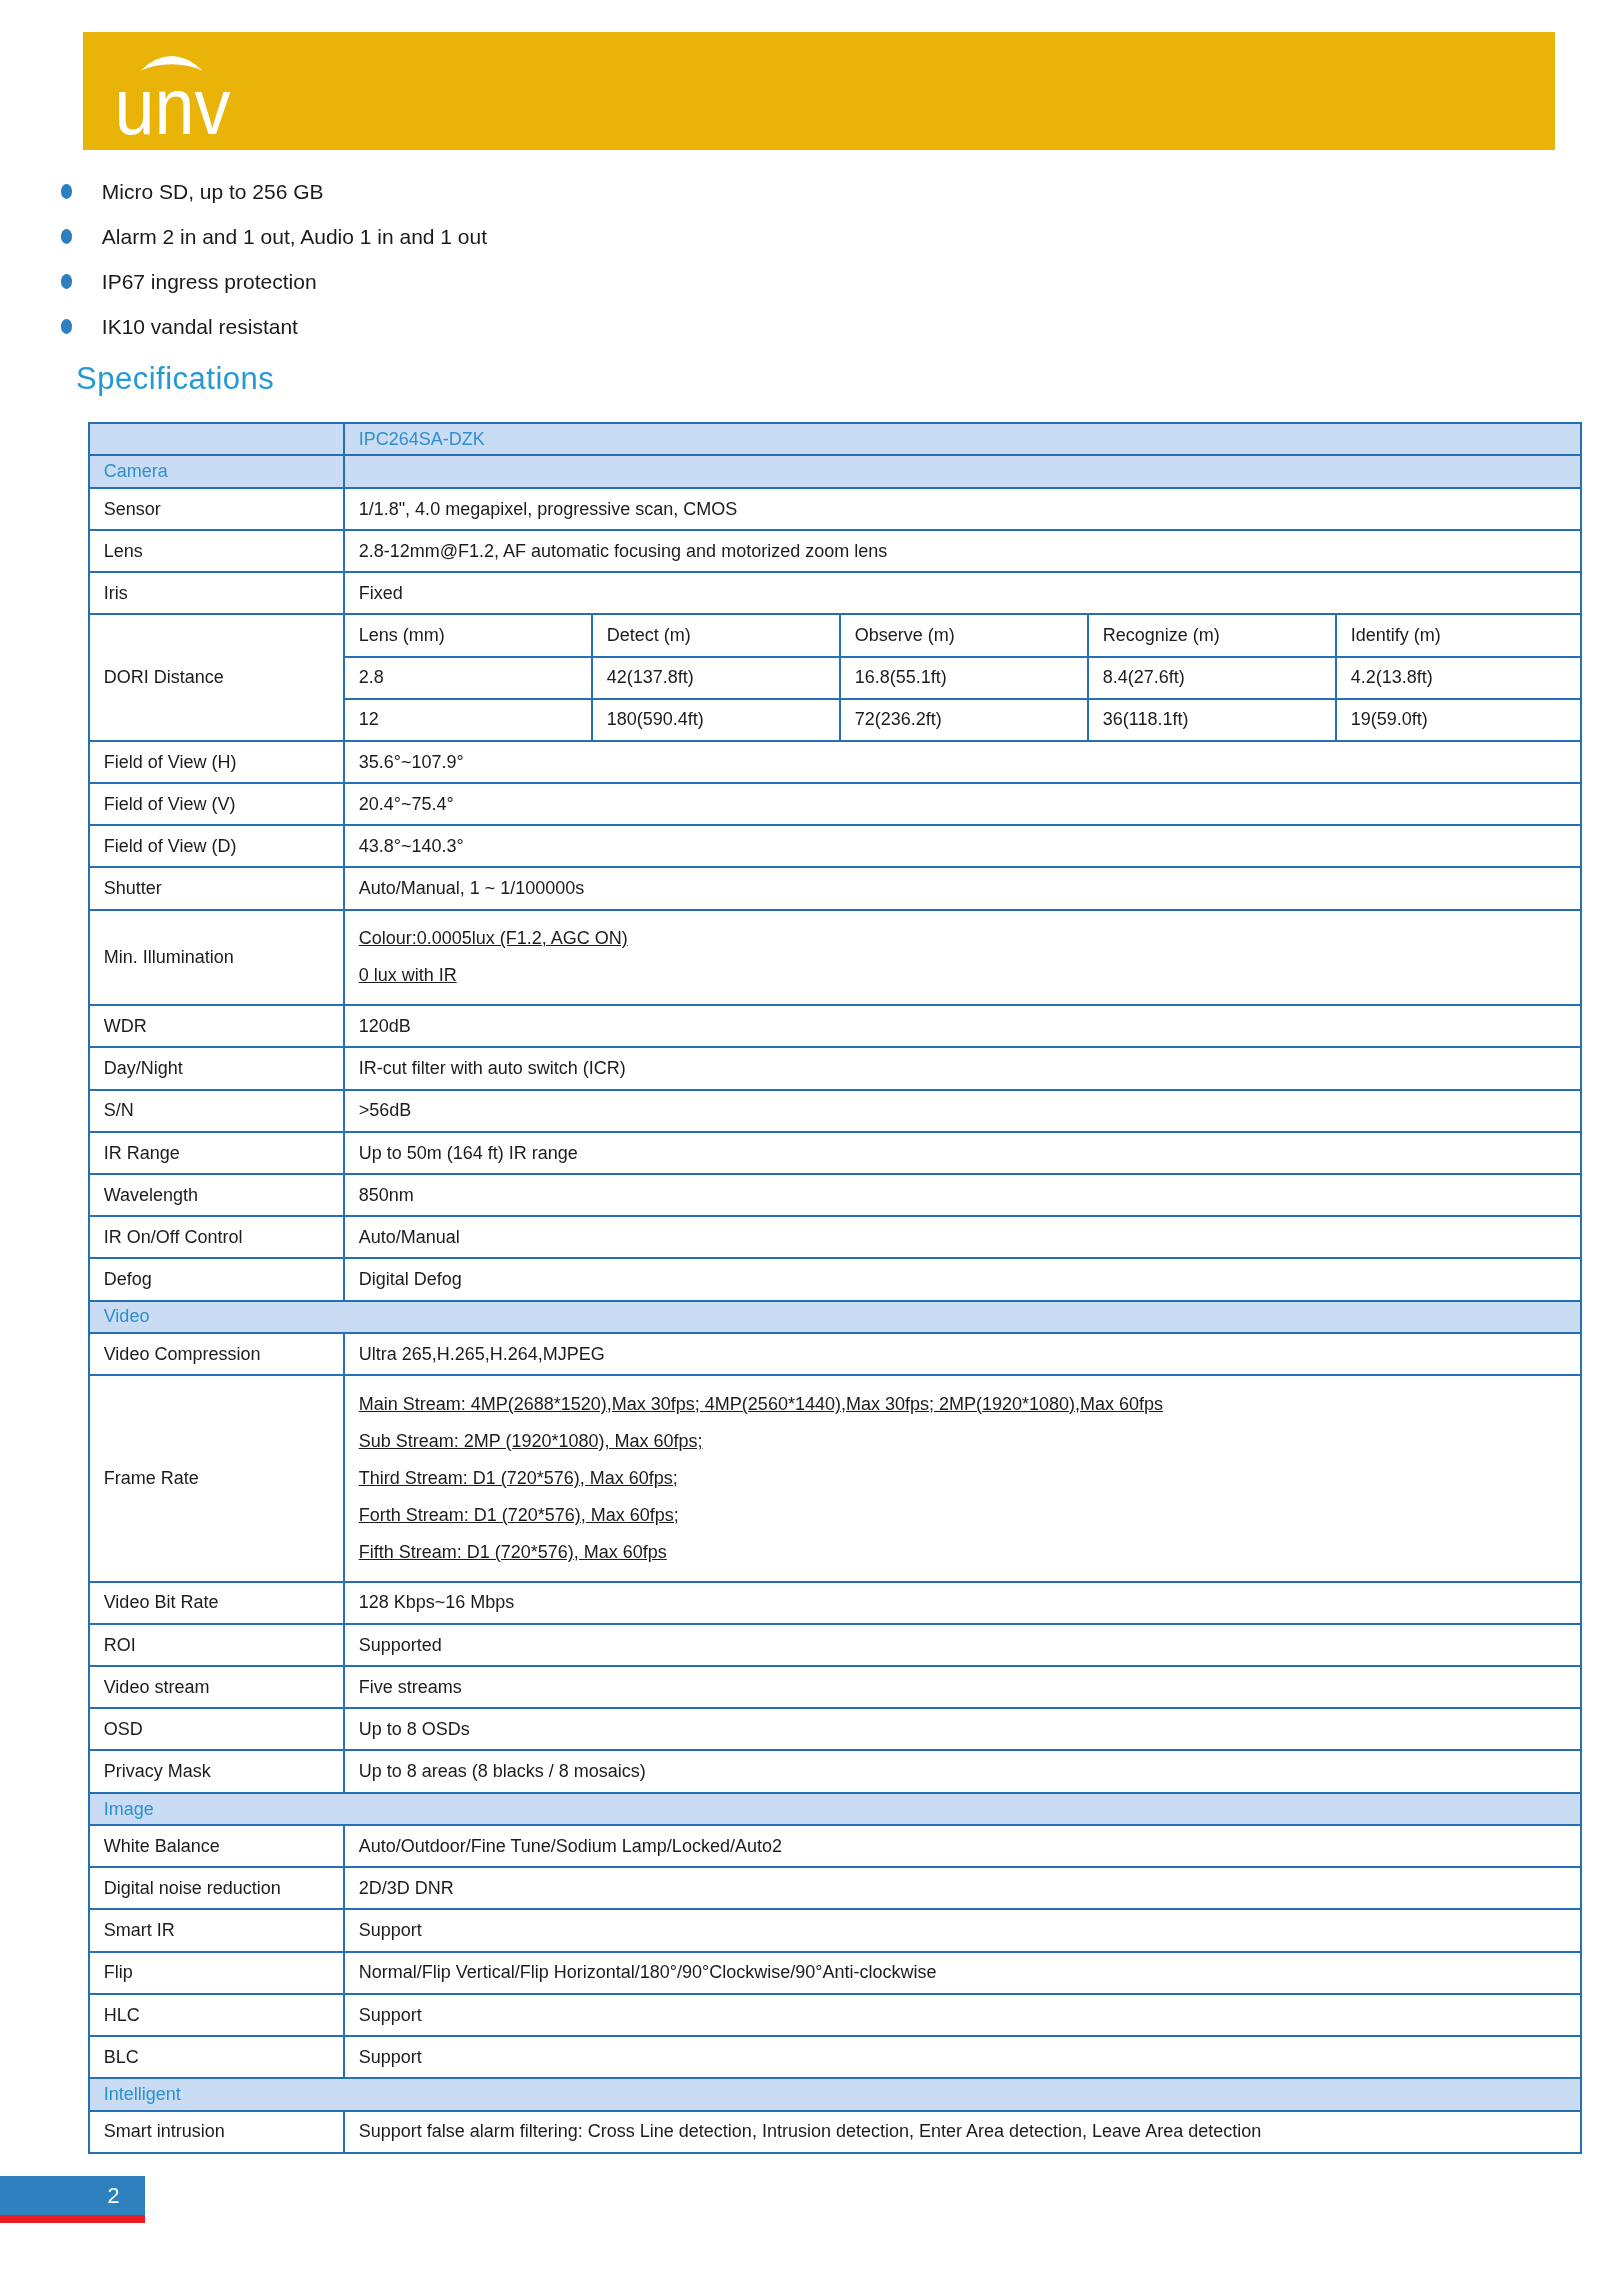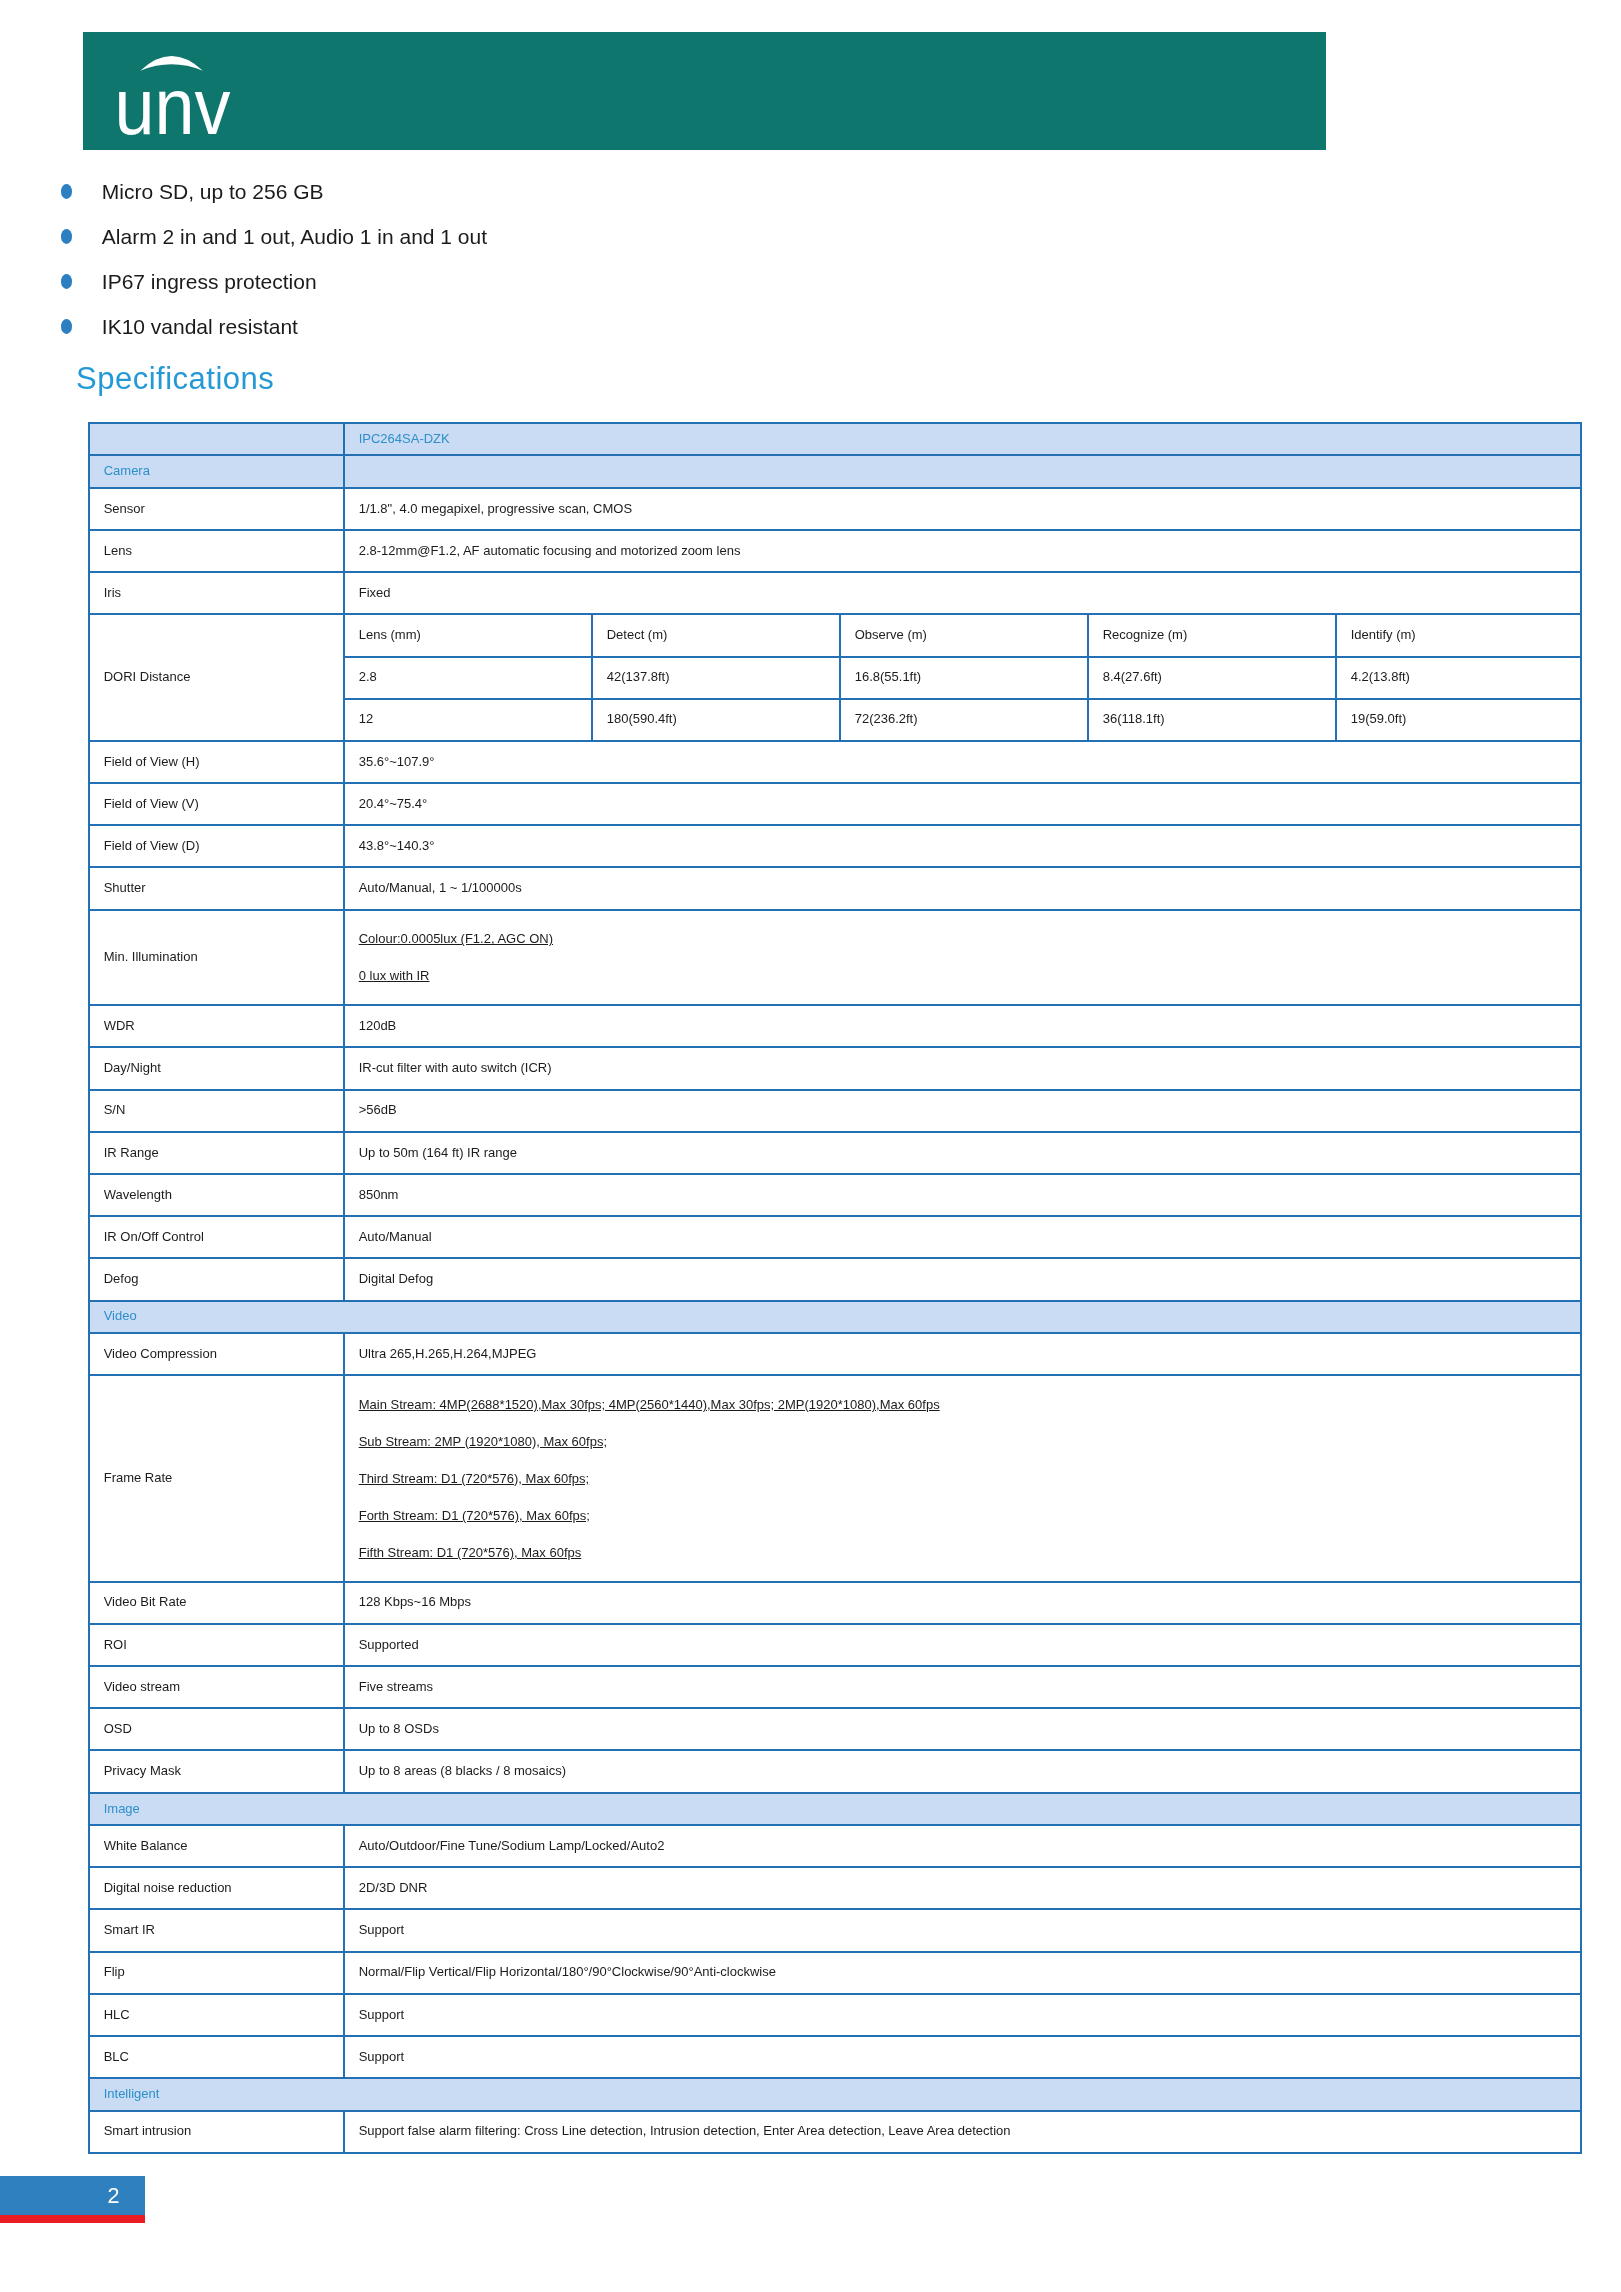--- a/index.html
+++ b/index.html
@@ -9,22 +9,22 @@
     position: relative;
     font-family: "Liberation Sans", sans-serif;
     color: #1c1c1c;
     overflow: hidden;
   }
 
   
   .banner {
     position: absolute;
     left: 83px; top: 32px;
-    width: 1243px; height: 118px;
-    background: #0f766e;
+    width: 1472px; height: 118px;
+    background: #eab308;
   }
   .logo {
     position: absolute;
     left: 27.4px; top: 12.7px;
     width: 125px; height: 92px;
   }
   .logo svg { width: 100%; height: 100%; display: block; }
   .datasheet-box {
     position: absolute;
     left: 1160px; top: 0;
@@ -70,21 +70,21 @@
     color: #2599D6;
   }
 
   
   table.specs {
     position: absolute;
     left: 88px; top: 422px;
     width: 1492px;
     border-collapse: collapse;
     table-layout: fixed;
-    font-size: 13px;
+    font-size: 18px;
   }
   table.specs td {
     border: 2px solid #2371B4;
     padding: 9.8px 13.7px;
     line-height: 20.6px;
     vertical-align: middle;
     overflow: hidden;
     white-space: nowrap;
   }
   tr.model-row td, tr.section-row td {

